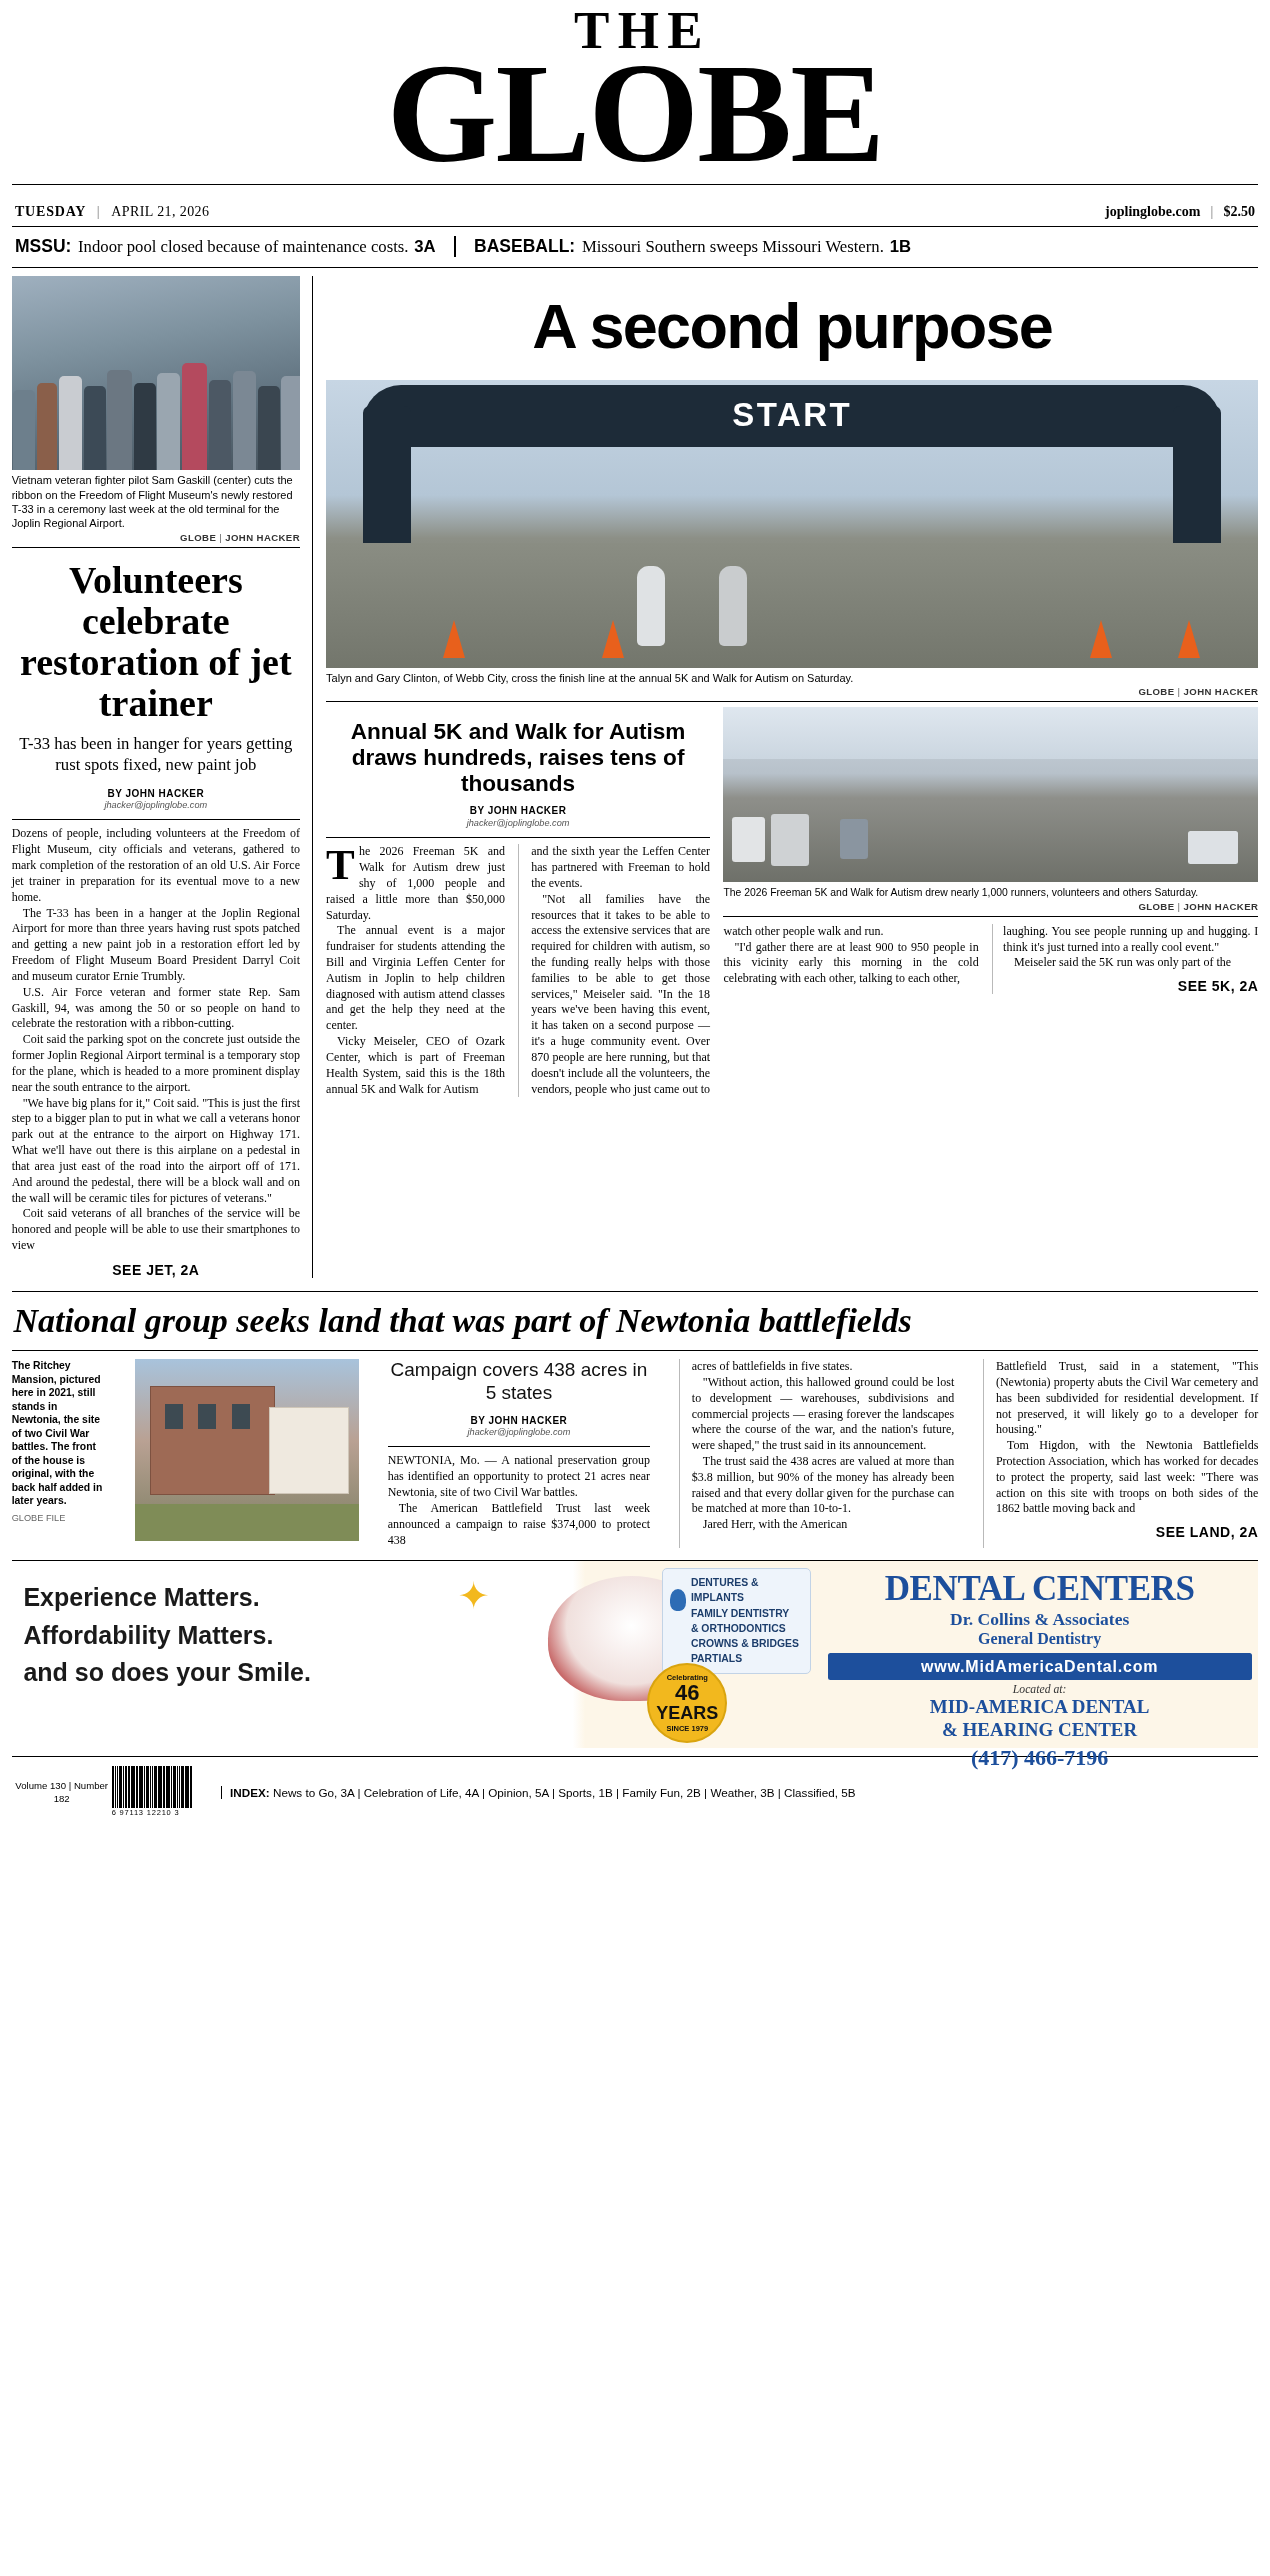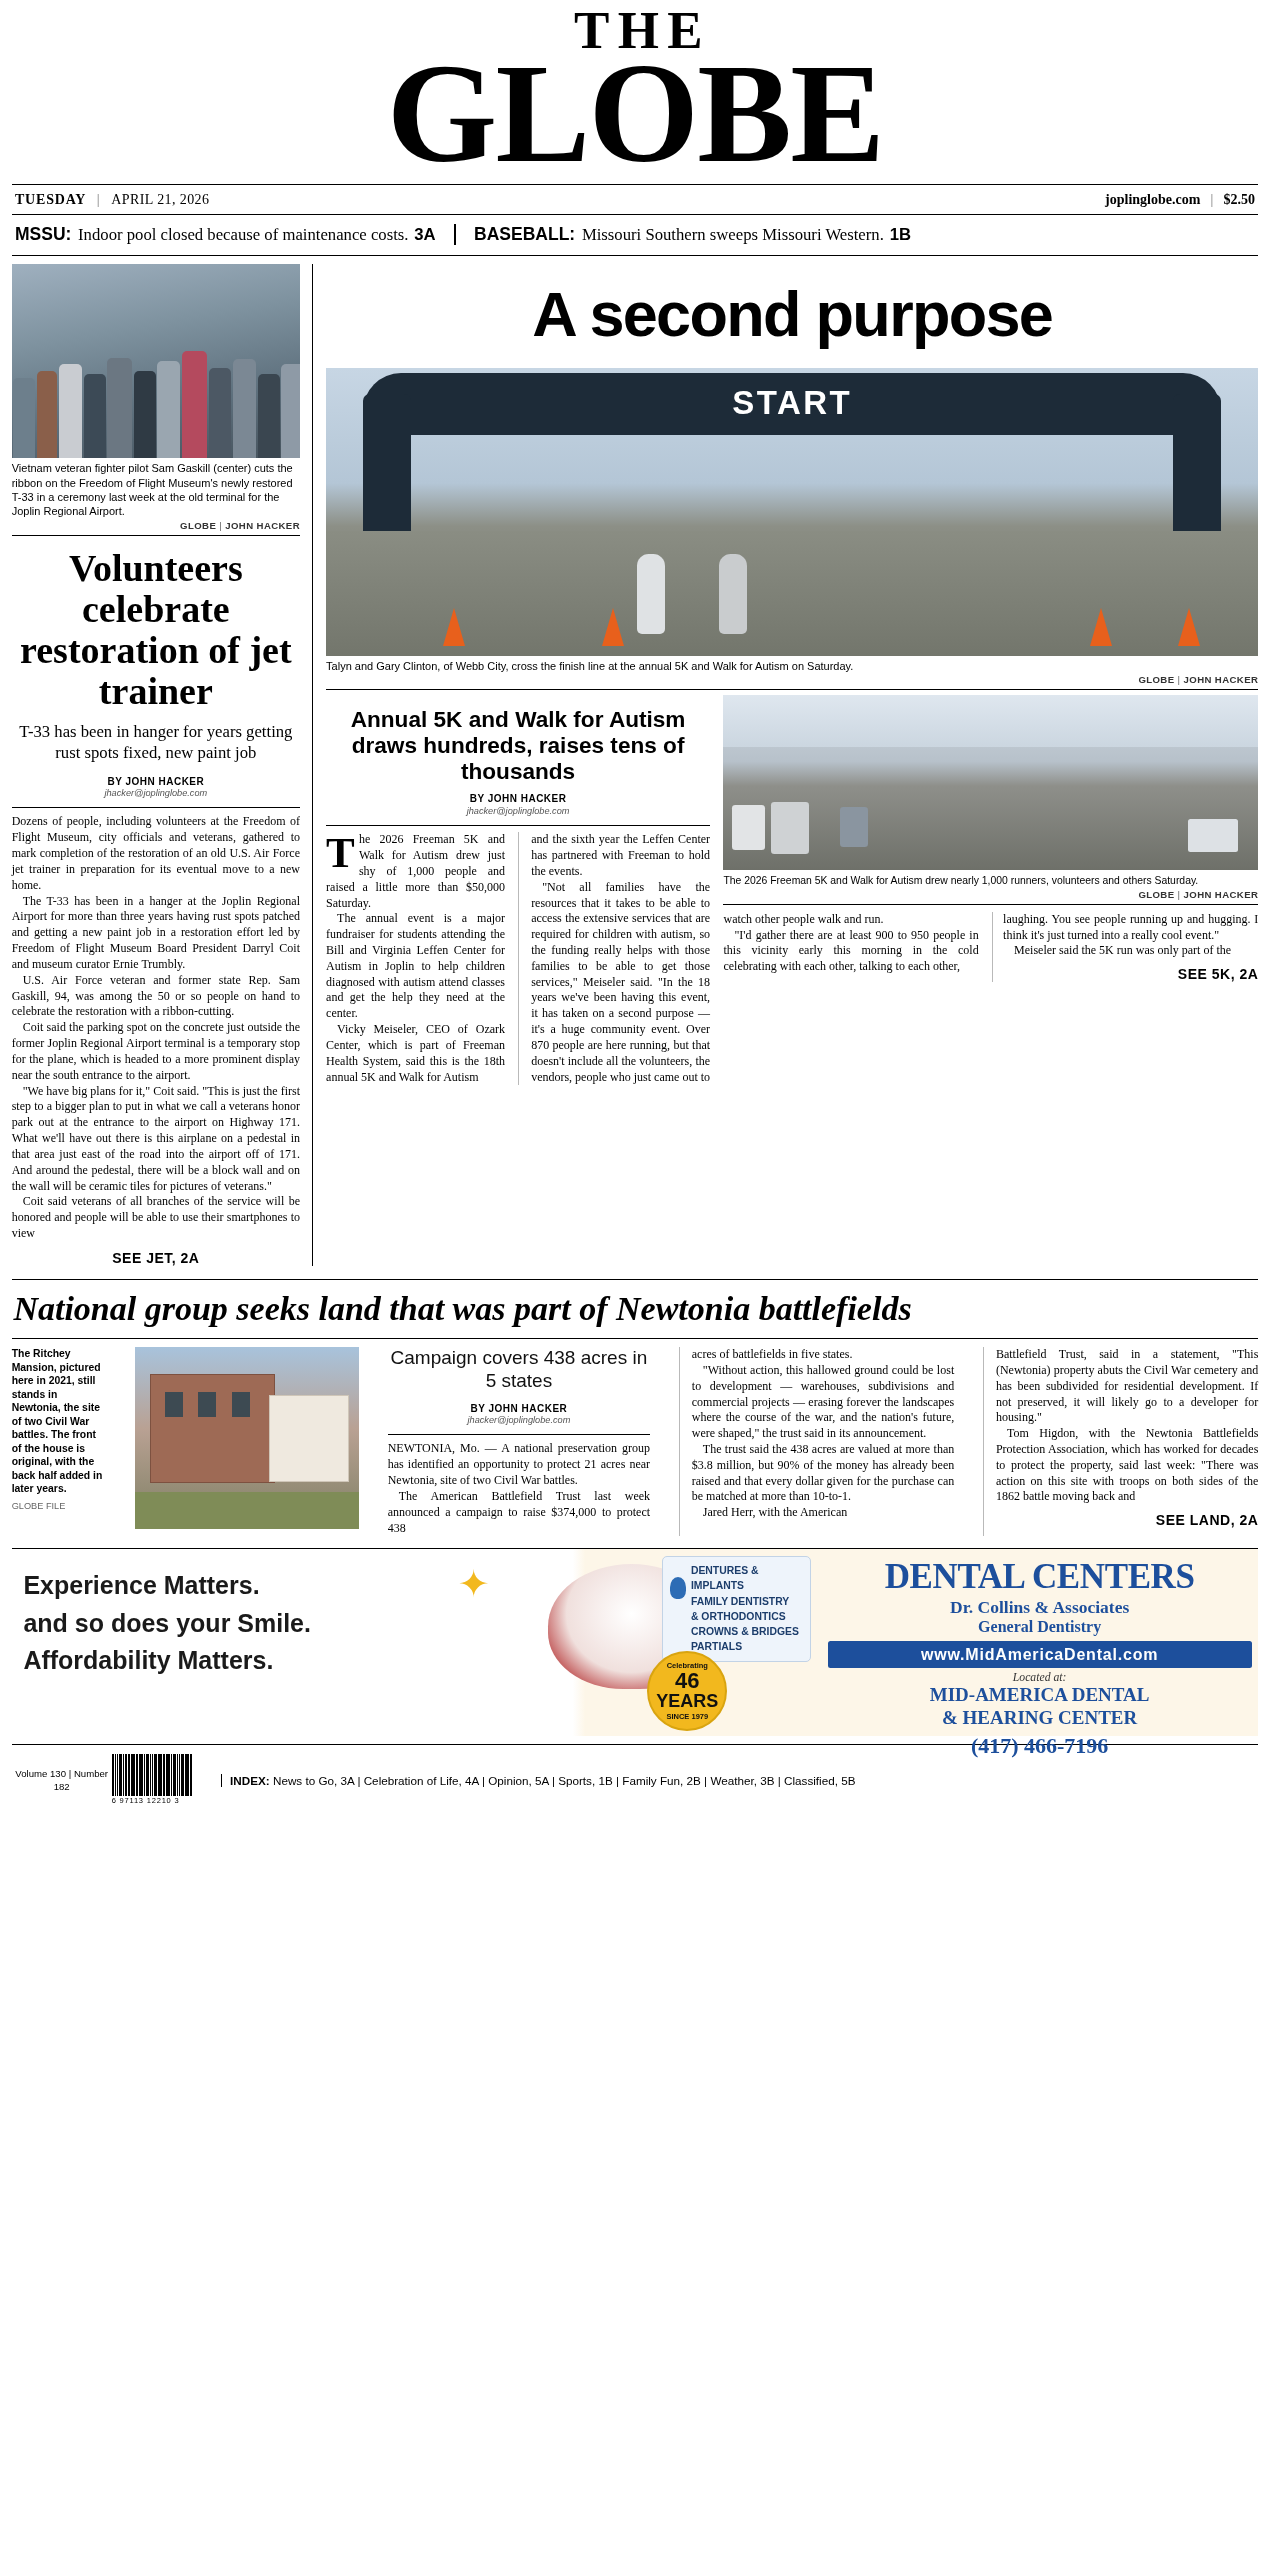--- a/index.html
+++ b/index.html
@@ -30,20 +30,21 @@
     font-size:142px;
     line-height:0.8;
     letter-spacing:-1.7px;
     margin-top:1.7px;
   }
   .mast-rule { border-top:1.7px solid #000; margin:13.4px 0 0 0; }
   .mast-info {
     display:flex; align-items:center; justify-content:space-between;
     padding:6.7px 3.3px 6.7px 3.3px;
     font-size:14px;
+    margin-top:12px;
   }
   .mast-info .left { font-weight:bold; letter-spacing:0.8px; }
   .mast-info .left .sep { font-weight:normal; color:#777; margin:0 6.7px; }
   .mast-info .left .date { font-weight:normal; letter-spacing:0.4px; }
   .mast-info .right { font-weight:bold; }
   .mast-info .right .sep { font-weight:normal; color:#777; margin:0 6.7px; }
   .mast-rule2 { border-top:1.7px solid #000; }
 
   
   .teaser {
@@ -469,22 +470,22 @@
         <p class="first">Battlefield Trust, said in a statement, "This (Newtonia) property abuts the Civil War cemetery and has been subdivided for residential development. If not preserved, it will likely go to a developer for housing."</p>
         <p>Tom Higdon, with the Newtonia Battlefields Protection Association, which has worked for decades to protect the property, said last week: "There was action on this site with troops on both sides of the 1862 battle moving back and</p>
         <div class="jump" style="text-align:right;margin-top:6.7px">SEE LAND, 2A</div>
       </div>
     </div>
   </div>
 
   <div class="ad">
     <div class="ad-left">
       <div class="l1">Experience Matters.</div>
+      <div class="l1">Affordability Matters.</div>
       <div class="l1">and so does your Smile.</div>
-      <div class="l1">Affordability Matters.</div>
     </div>
     <div class="ad-mid">
       <div class="teeth"></div>
       <div class="svc-box">
         <div class="tooth-icon"></div>
         <div style="white-space:pre-line">DENTURES &amp; IMPLANTS
 FAMILY DENTISTRY
 &amp; ORTHODONTICS
 CROWNS &amp; BRIDGES
 PARTIALS</div>

